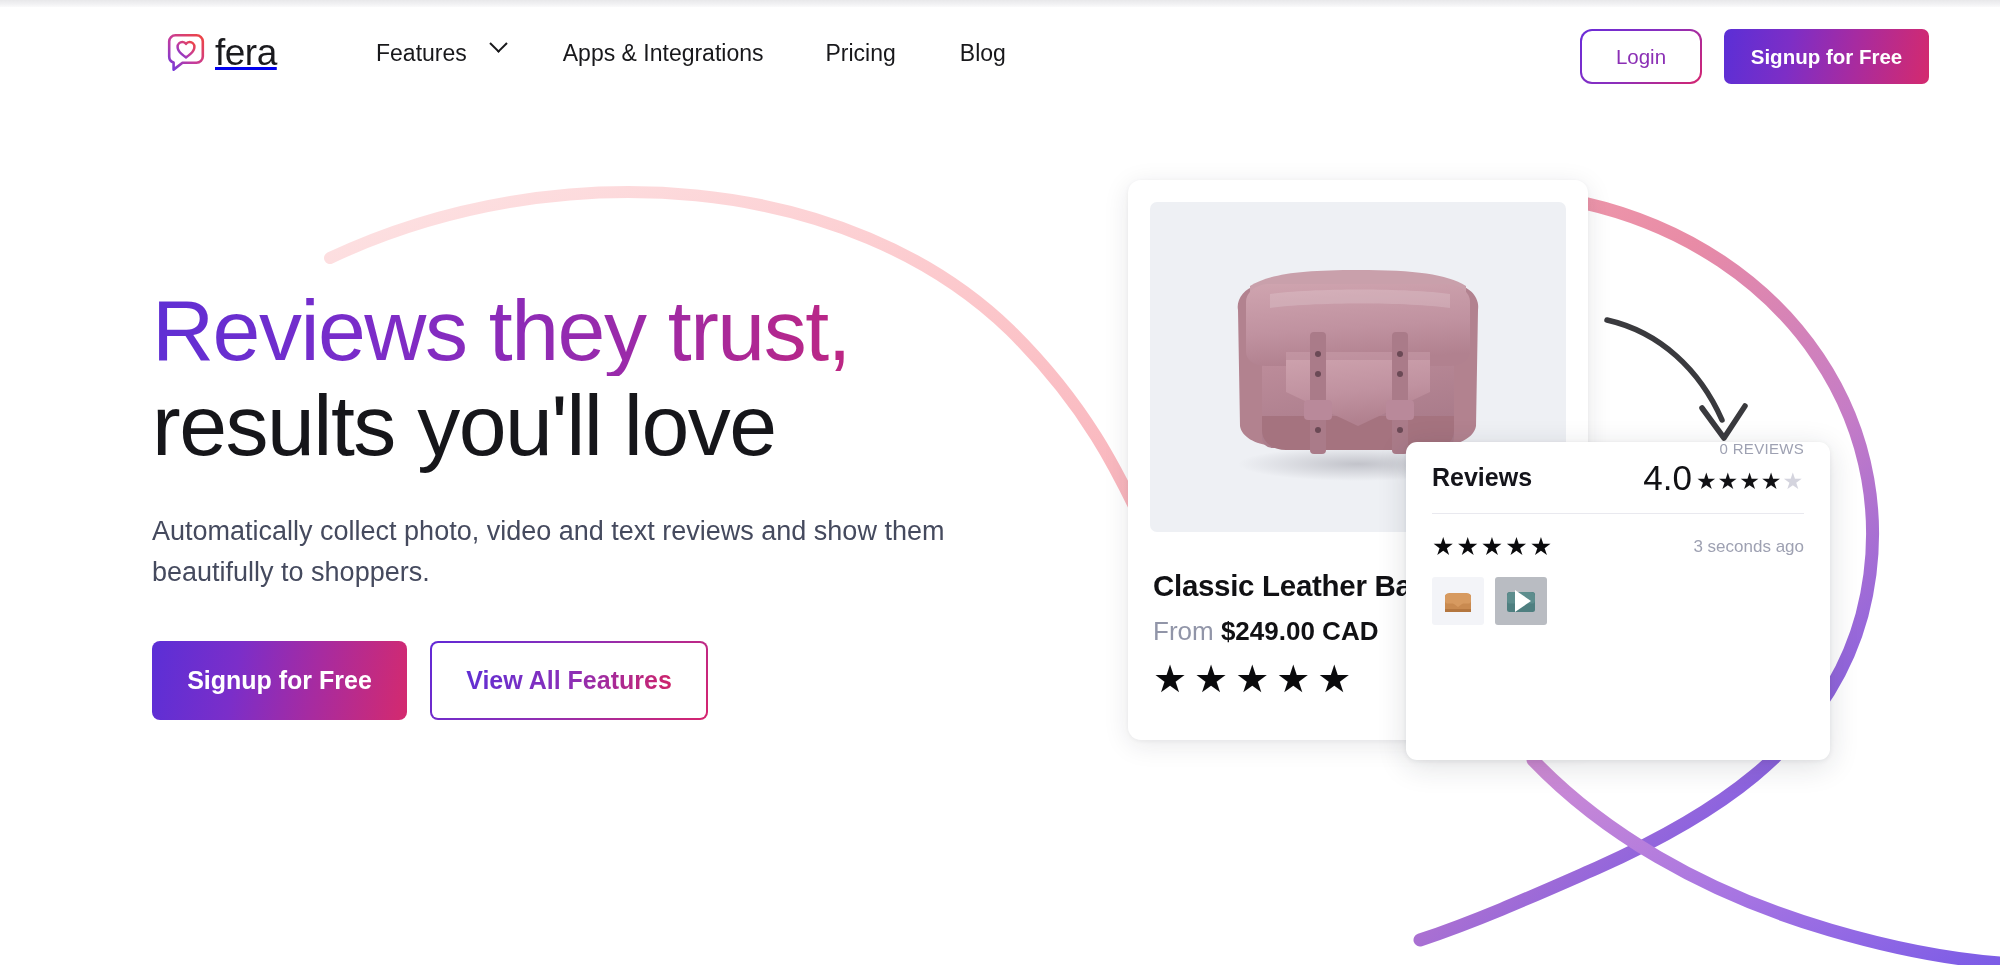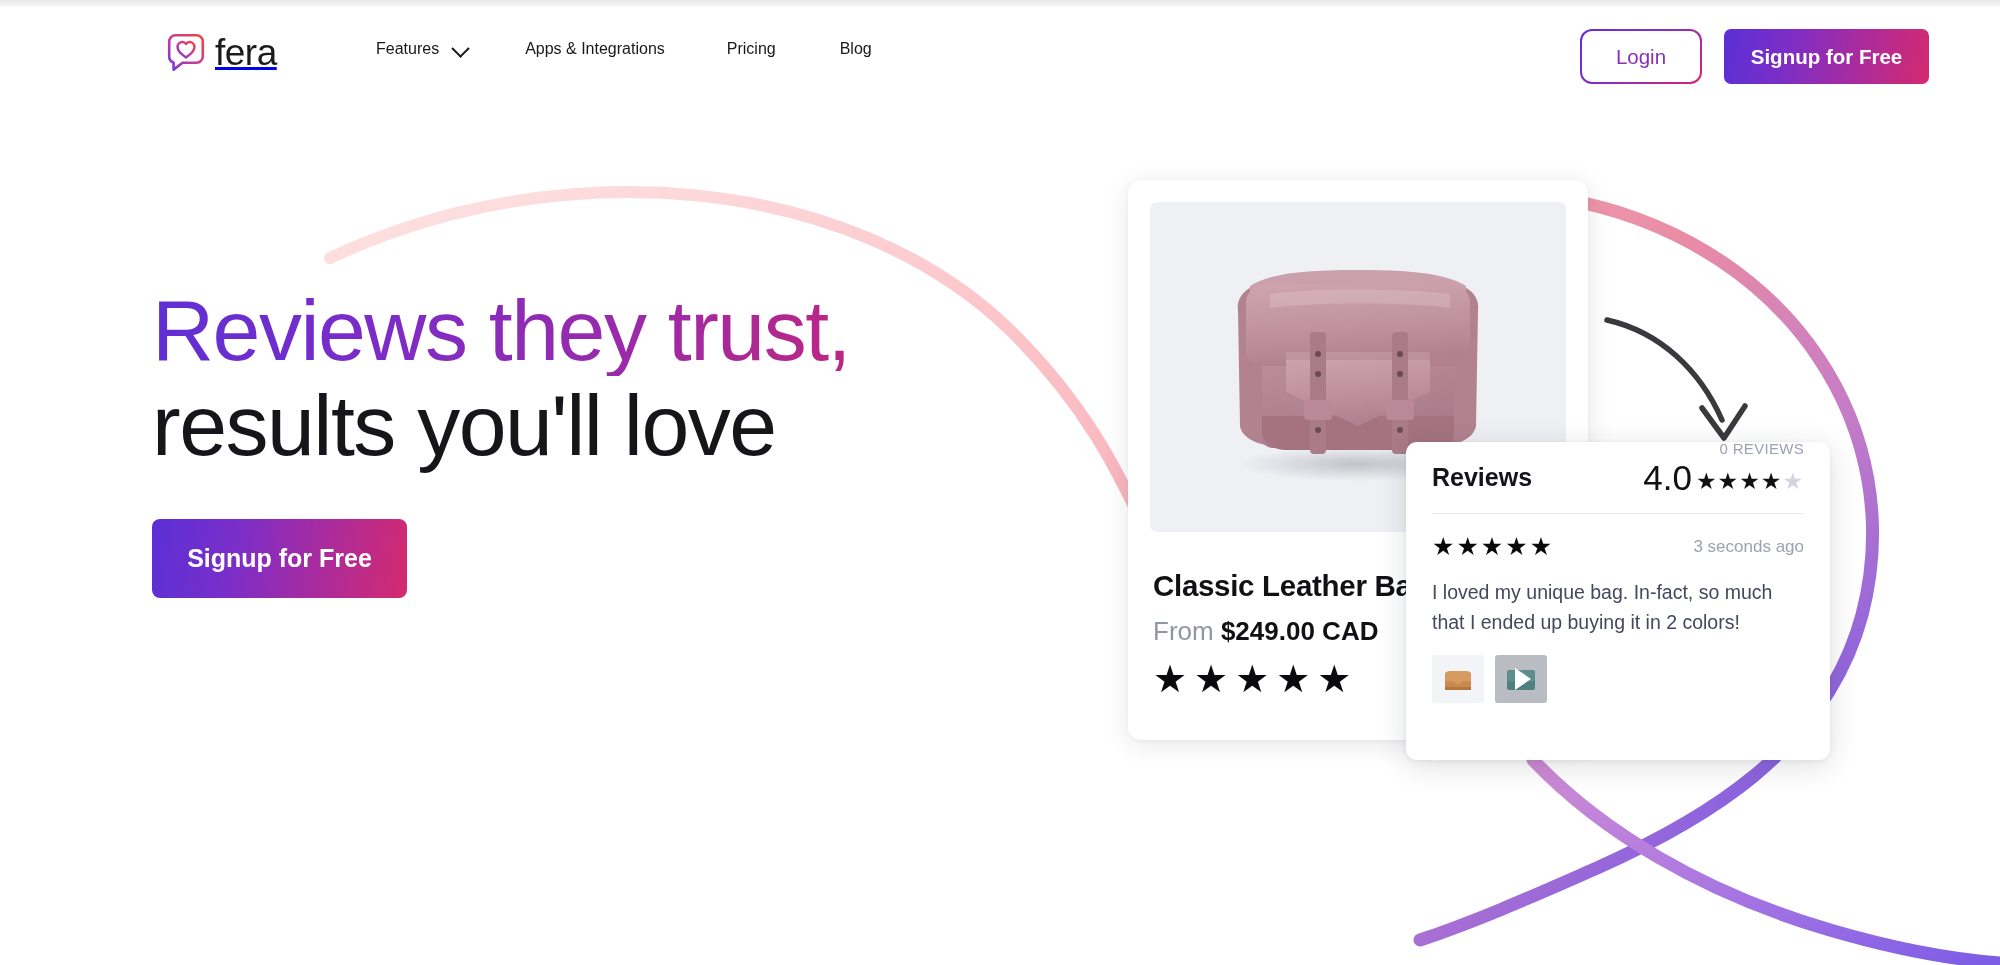--- a/index.html
+++ b/index.html
@@ -70,26 +70,26 @@
   }
 
   .nav {
     position: absolute;
     left: 360px;
     top: 33px;
     display: flex;
     align-items: center;
   }
   .nav-item {
-    font-size: 16px;
+    font-size: 23px;
     color: #18181b;
     text-decoration: none;
     display: flex;
-    align-items: flex-end;
-    gap: 15px;
+    align-items: flex-start;
+    gap: 25px;
     white-space: nowrap;
     cursor: pointer;
     font-weight: 400;
   }
   .nav-gap-1 { margin-right: 58px; }
   .nav-gap-2 { margin-right: 62px; }
   .nav-gap-3 { margin-right: 64px; }
 
   .chev {
     display: inline-block;
@@ -474,23 +474,27 @@
     </div>
 
   </header>
 
   <section class="hero">
     <h1 class="headline">
       <span class="headline-line1">Reviews they trust,</span>
       <span class="headline-line2">results you'll love</span>
     </h1>
 
+    <p class="subhead">Automatically collect photo, video and text reviews and show them beautifully to shoppers.</p>
 
     <div class="cta-row">
       <button class="btn-signup-hero">Signup for Free</button>
+      <button class="btn-features-hero">
+        <span>View All Features</span>
+      </button>
     </div>
   </section>
 
   <div class="product-card">
 
     <div class="product-image">
       <svg viewBox="0 0 416 330" width="416" height="330">
         <defs>
           <linearGradient id="bagBody" x1="0" y1="0" x2="0.25" y2="1">
             <stop offset="0%" stop-color="#c69aa6"></stop>
@@ -559,21 +563,20 @@
         <span class="rw-stars-small"><span>★★★★</span><span class="dim">★</span></span>
       </span>
     </div>
 
     <div class="rw-body">
       <div class="rw-row">
         <span class="rw-row-stars">★★★★★</span>
         <span class="rw-time">3 seconds ago</span>
       </div>
 
-      <div class="rw-text">I loved my unique bag. In-fact, so much that I ended up buying it in 2 colors!</div>
 
       <div class="rw-thumbs">
 
         <div class="rw-thumb rw-thumb-photo">
           <svg viewBox="0 0 52 48" width="52" height="48">
             <rect x="13" y="17" width="26" height="18" rx="2.5" fill="#c98a50"></rect>
             <path d="M13 20 C13 17.5 15 16 17.5 16 L34.5 16 C37 16 39 17.5 39 20 L39 24 C39 25.6 37.6 26.6 36 26.6 L16 26.6 C14.4 26.6 13 25.6 13 24 Z" fill="#d79a60"></path>
             <path d="M18 24 L34 24 L26 30 Z" fill="#d79a60"></path>
             <rect x="13" y="32" width="26" height="3" fill="#b4763f"></rect>
           </svg>

